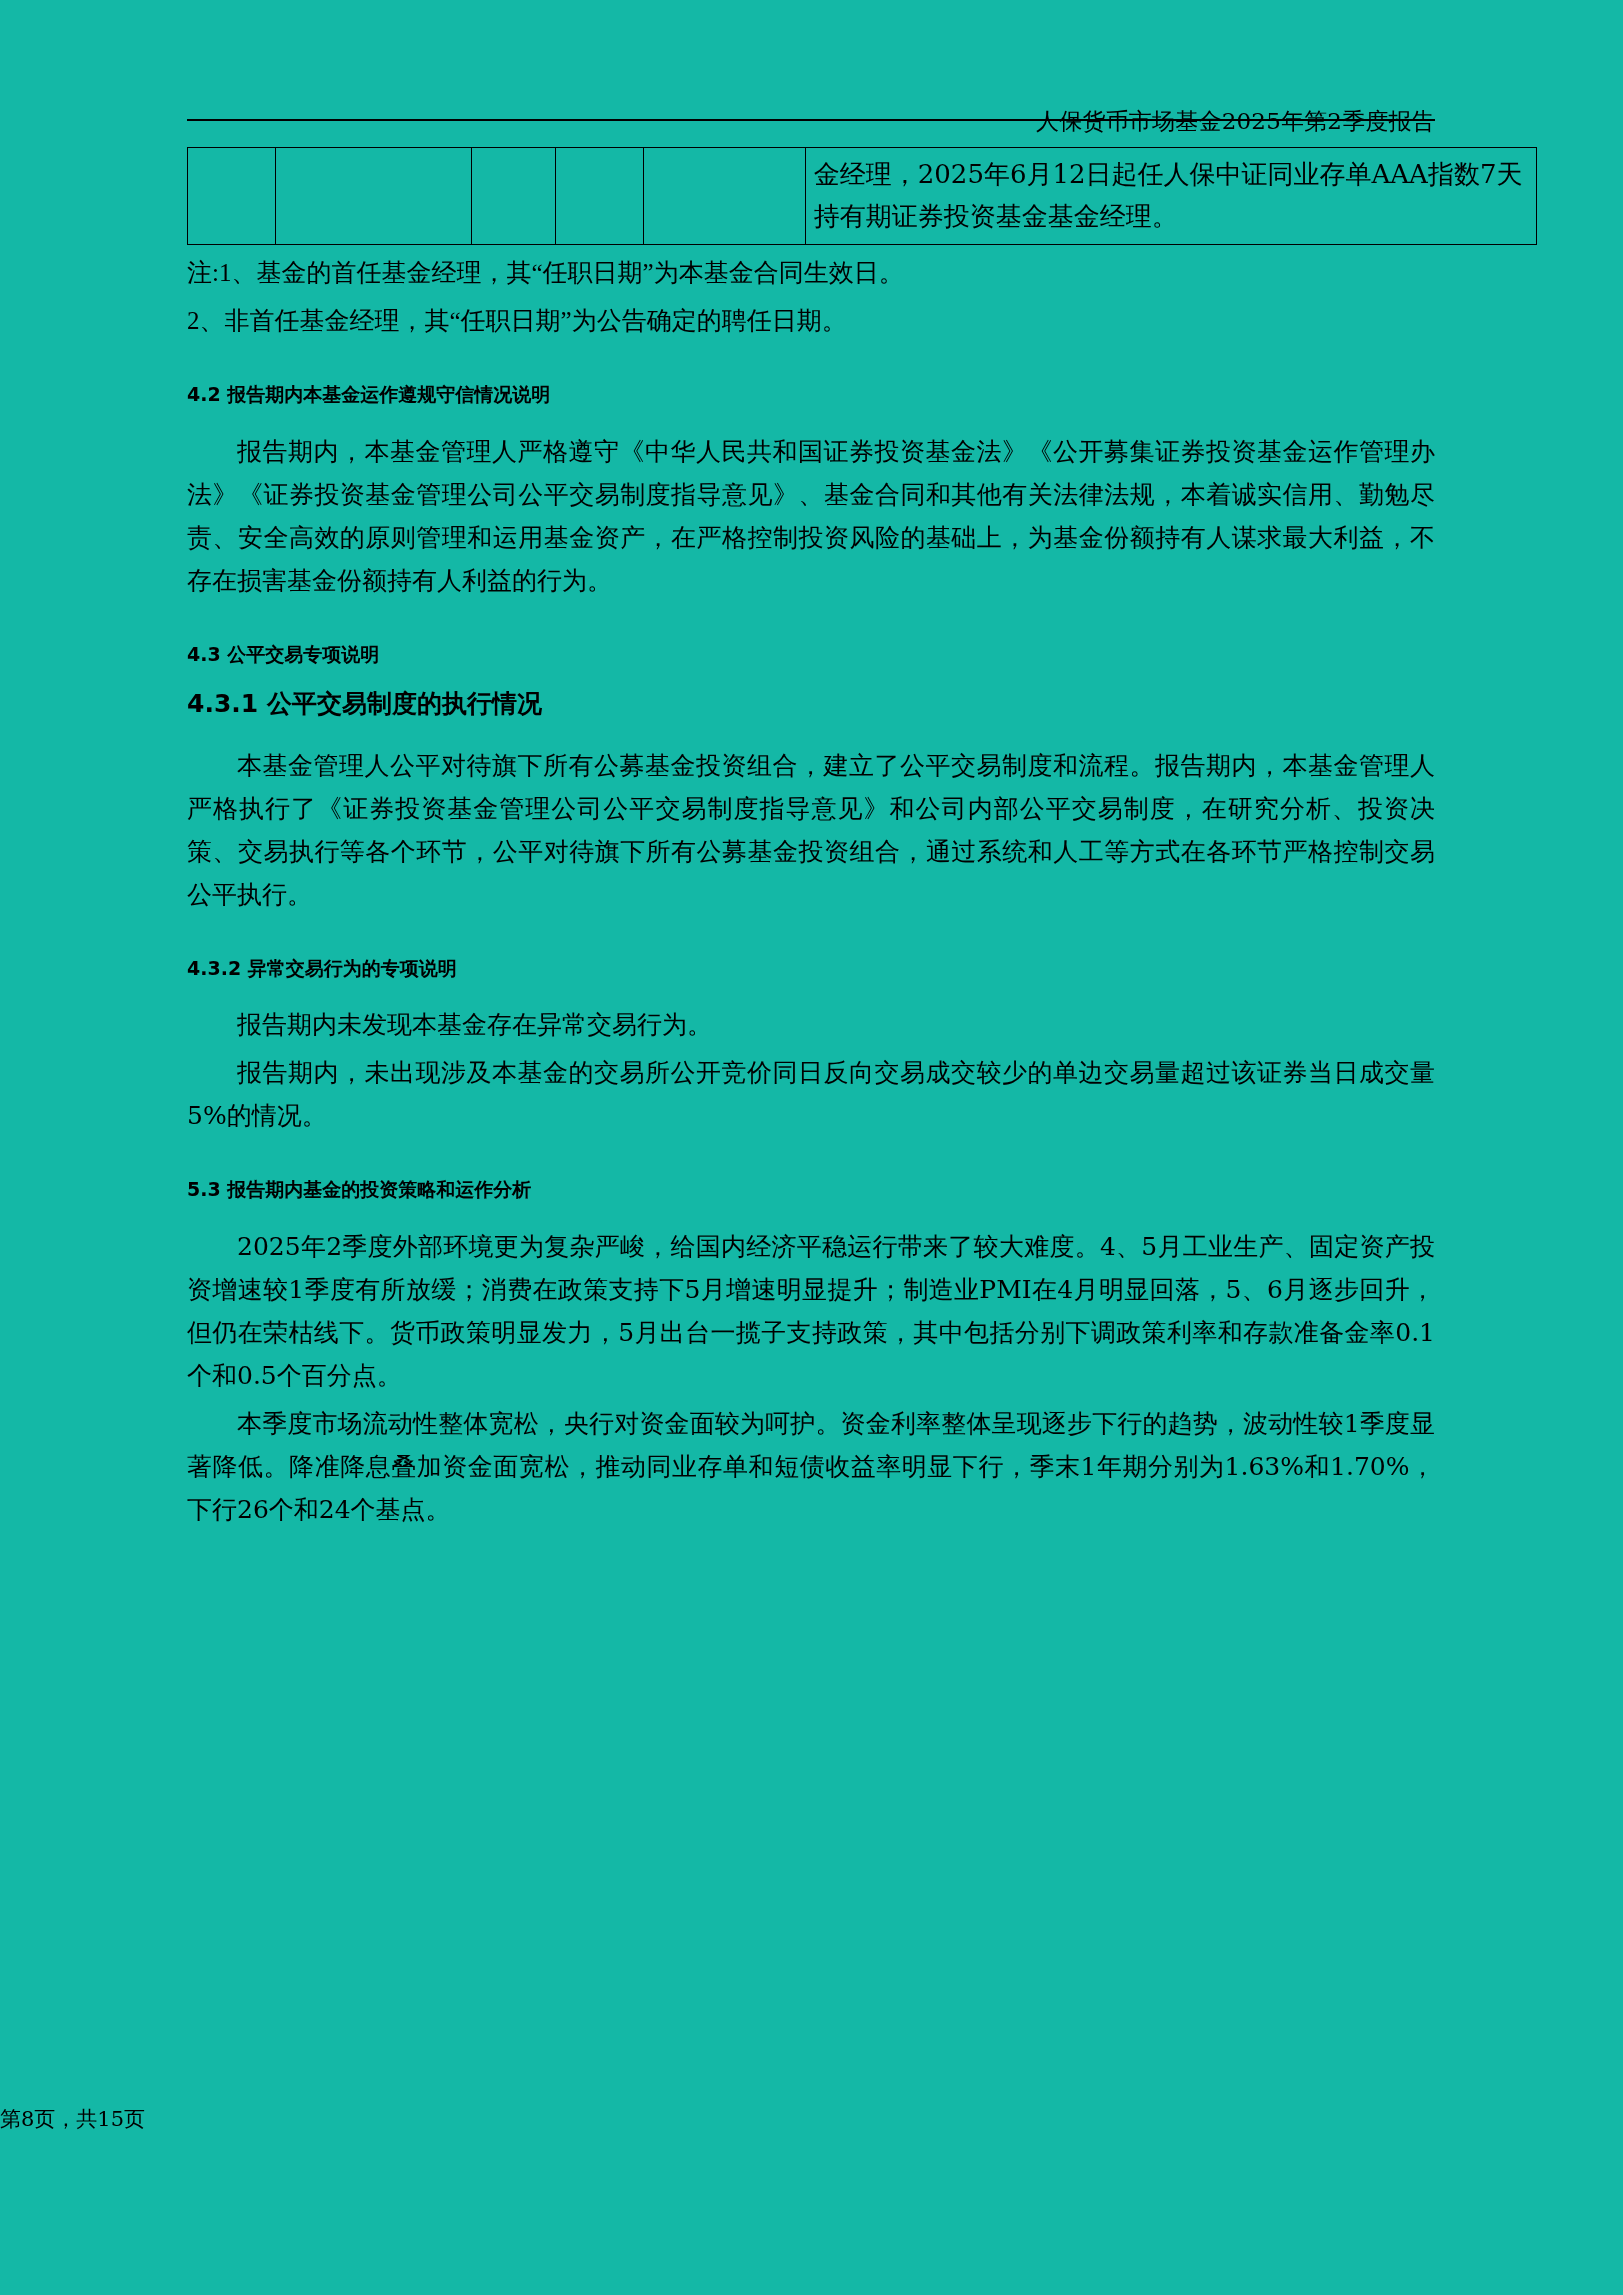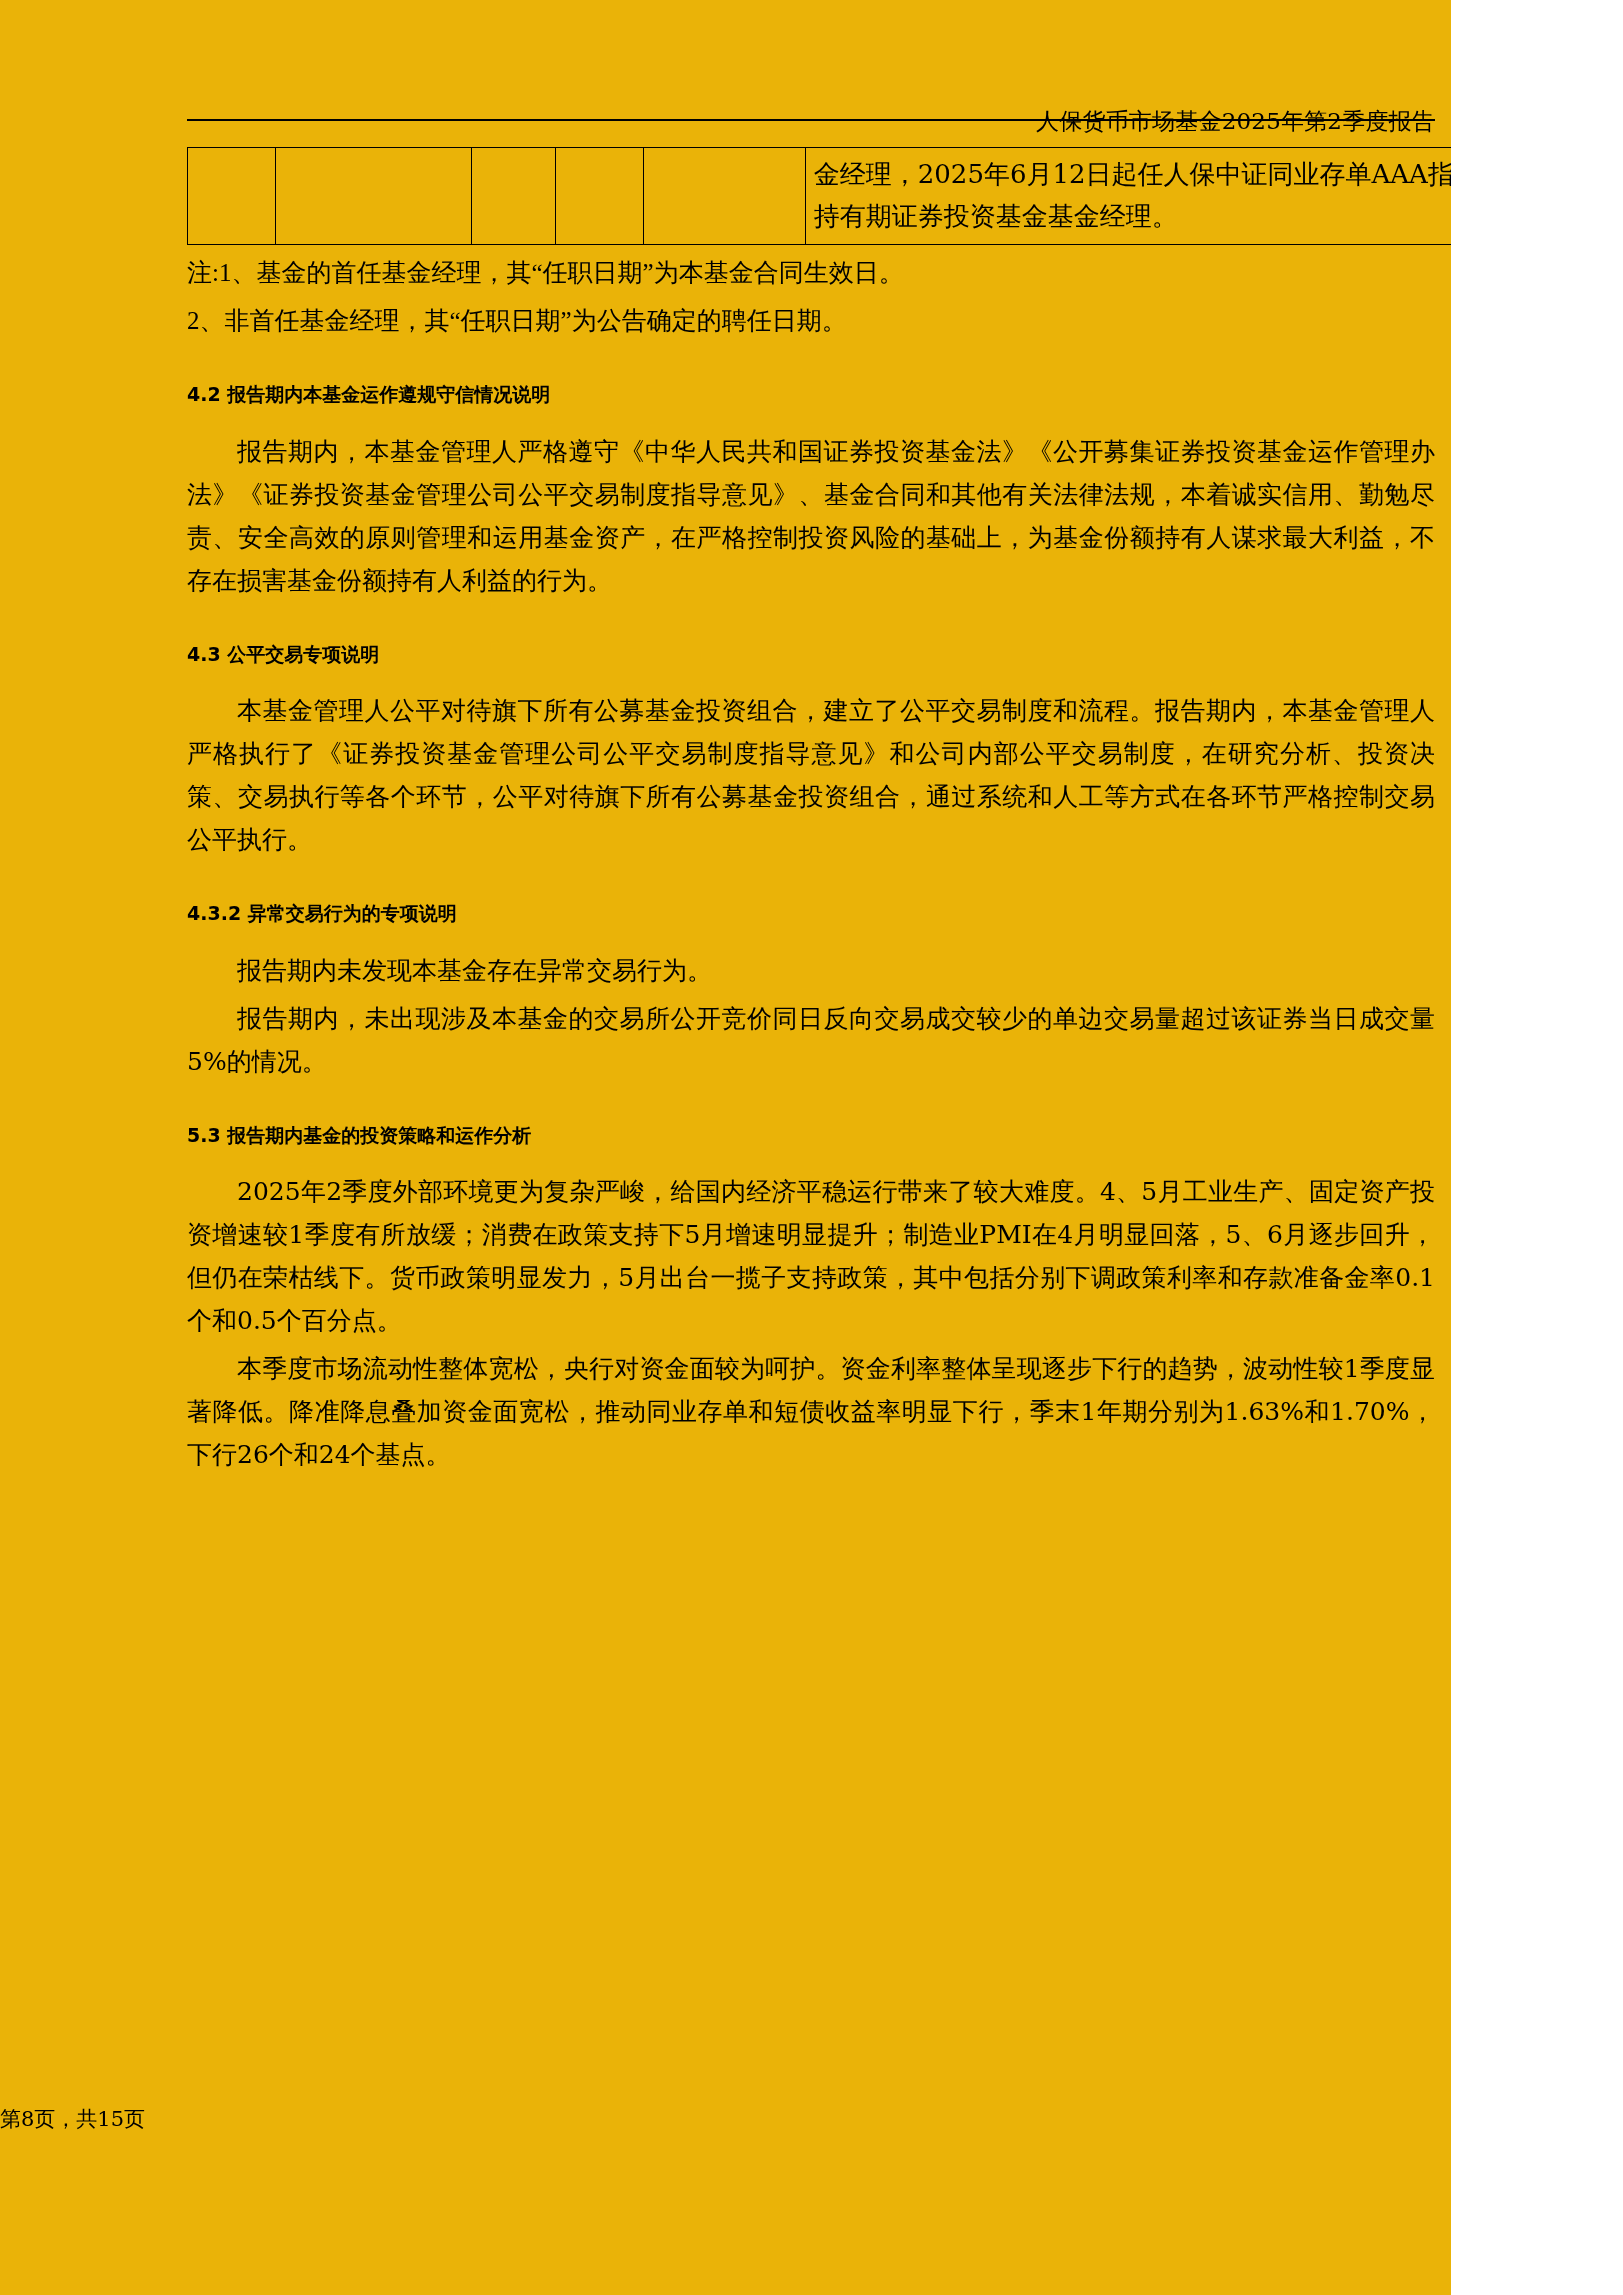--- a/index.html
+++ b/index.html
@@ -6,23 +6,23 @@
     margin: 0;
     padding: 0;
     background: #ffffff;
   }
   body {
     font-family: "DejaVu Serif", "Liberation Serif", serif;
     color: #000000;
   }
   .page {
     position: relative;
-    width: 1451px;
+    width: 1623px;
     height: 2295px;
-    background: #eab308;
+    background: #14b8a6;
     box-sizing: border-box;
     padding: 0;
     overflow: hidden;
   }
   .content {
     position: absolute;
     left: 187px;
     top: 0;
     width: 1248px;
   }
@@ -139,20 +139,21 @@
     </tbody>
       </table>
 
     <div class="note">注:1、基金的首任基金经理，其“任职日期”为本基金合同生效日。</div>
     <div class="note">2、非首任基金经理，其“任职日期”为公告确定的聘任日期。</div>
 
     <div class="h2">4.2 报告期内本基金运作遵规守信情况说明</div>
     <div class="para">报告期内，本基金管理人严格遵守《中华人民共和国证券投资基金法》《公开募集证券投资基金运作管理办法》《证券投资基金管理公司公平交易制度指导意见》、基金合同和其他有关法律法规，本着诚实信用、勤勉尽责、安全高效的原则管理和运用基金资产，在严格控制投资风险的基础上，为基金份额持有人谋求最大利益，不存在损害基金份额持有人利益的行为。</div>
 
     <div class="h2">4.3 公平交易专项说明</div>
+    <div class="h3">4.3.1 公平交易制度的执行情况</div>
     <div class="para">本基金管理人公平对待旗下所有公募基金投资组合，建立了公平交易制度和流程。报告期内，本基金管理人严格执行了《证券投资基金管理公司公平交易制度指导意见》和公司内部公平交易制度，在研究分析、投资决策、交易执行等各个环节，公平对待旗下所有公募基金投资组合，通过系统和人工等方式在各环节严格控制交易公平执行。</div>
 
     <div class="h2">4.3.2 异常交易行为的专项说明</div>
     <div class="para">报告期内未发现本基金存在异常交易行为。</div>
     <div class="para tight">报告期内，未出现涉及本基金的交易所公开竞价同日反向交易成交较少的单边交易量超过该证券当日成交量5%的情况。</div>
 
     <div class="h2">5.3 报告期内基金的投资策略和运作分析</div>
     <div class="para">2025年2季度外部环境更为复杂严峻，给国内经济平稳运行带来了较大难度。4、5月工业生产、固定资产投资增速较1季度有所放缓；消费在政策支持下5月增速明显提升；制造业PMI在4月明显回落，5、6月逐步回升，但仍在荣枯线下。货币政策明显发力，5月出台一揽子支持政策，其中包括分别下调政策利率和存款准备金率0.1个和0.5个百分点。</div>
     <div class="para tight">本季度市场流动性整体宽松，央行对资金面较为呵护。资金利率整体呈现逐步下行的趋势，波动性较1季度显著降低。降准降息叠加资金面宽松，推动同业存单和短债收益率明显下行，季末1年期分别为1.63%和1.70%，下行26个和24个基点。</div>
 

